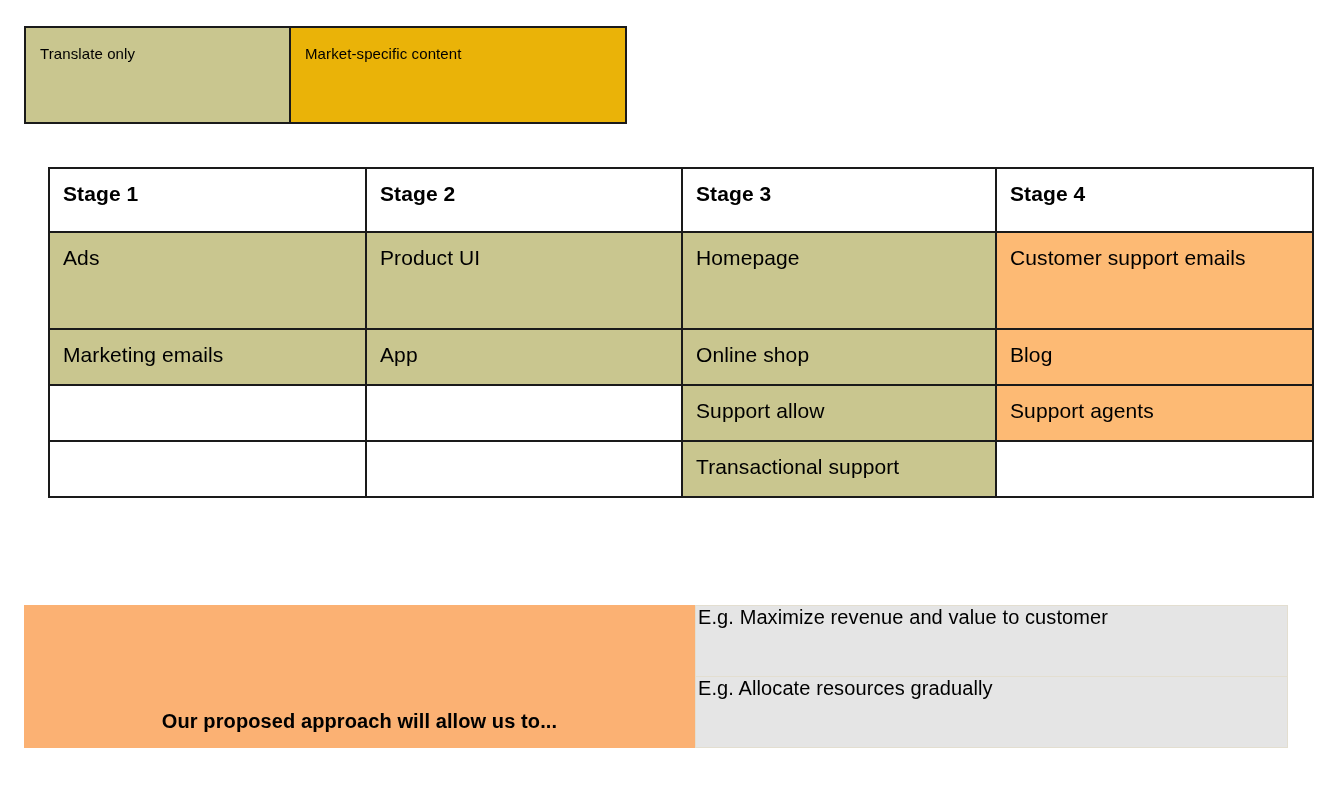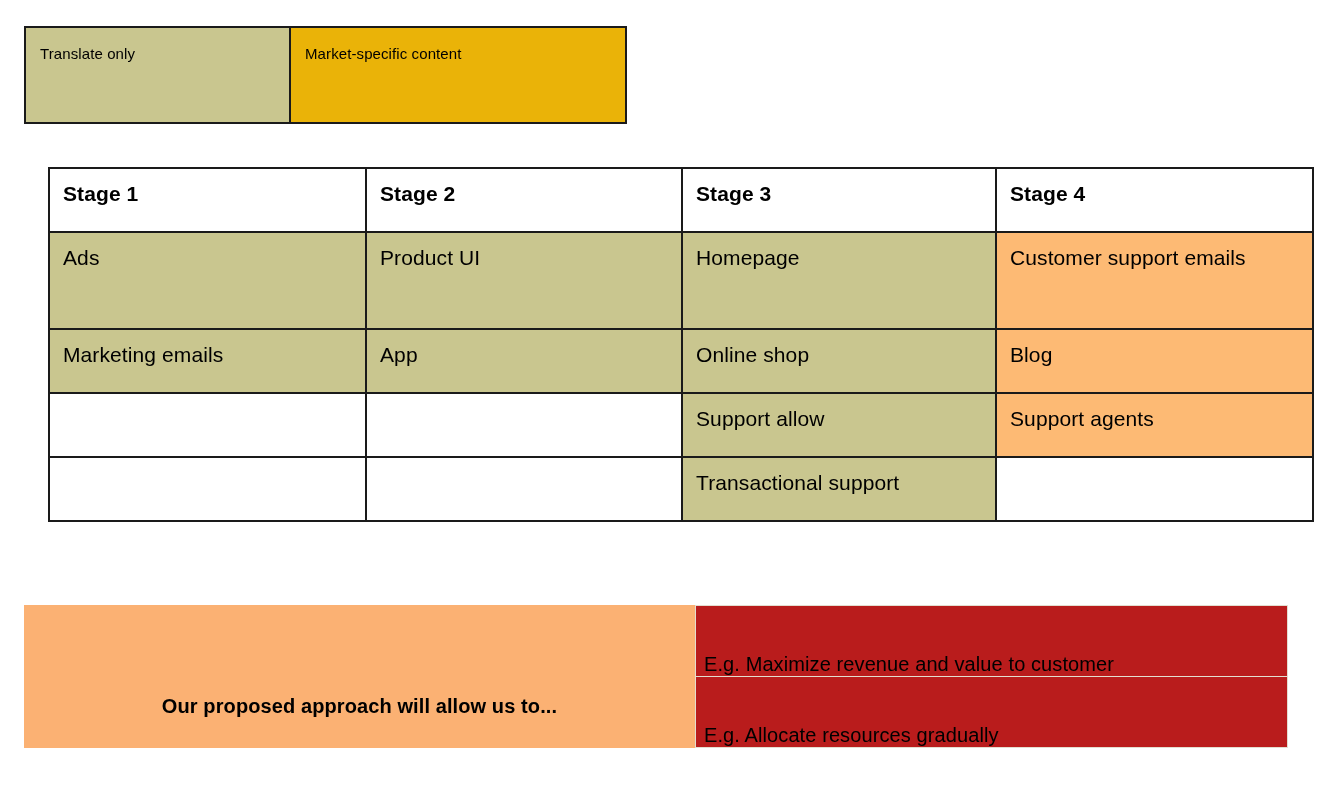--- a/index.html
+++ b/index.html
@@ -60,21 +60,21 @@
   }
   .stage-table td {
     border: 2px solid #1a1a1a;
     box-sizing: border-box;
     vertical-align: top;
     padding: 11px 13px 0 13px;
     font-size: 21px;
     line-height: 28px;
     letter-spacing: 0.1px;
     background: #ffffff;
-    height: 64px;
+    height: 56px;
   }
   .stage-table tr.header-row td {
     font-weight: bold;
     background: #ffffff;
     height: 64px;
   }
   .stage-table tr.tall-row td {
     height: 97px;
   }
   .stage-table td.olive  { background: #c9c68f; }
@@ -96,40 +96,40 @@
     display: flex;
     box-sizing: border-box;
   }
   .proposal-banner {
     width: 671px;
     background: #fbb173;
     box-sizing: border-box;
     display: flex;
     align-items: flex-end;
     justify-content: center;
-    padding-bottom: 30px;
+    padding-bottom: 15px;
     font-size: 20px;
     font-weight: bold;
     letter-spacing: 0.1px;
   }
   .proposal-list {
     flex: 1;
     display: flex;
     flex-direction: column;
     box-sizing: border-box;
   }
   .proposal-item {
     flex: 1;
-    background: #b91c1c;
+    background: #e5e5e5;
     border: 1px solid #e3ded0;
     border-top: none;
     box-sizing: border-box;
     display: flex;
-    align-items: flex-end;
-    padding-left: 8px;
+    align-items: flex-start;
+    padding-left: 2px;
     font-size: 20px;
     letter-spacing: 0.1px;
   }
   .proposal-item:first-child {
     border-top: 1px solid #e3ded0;
   }
 </style>
 </head>
 <body>
 

